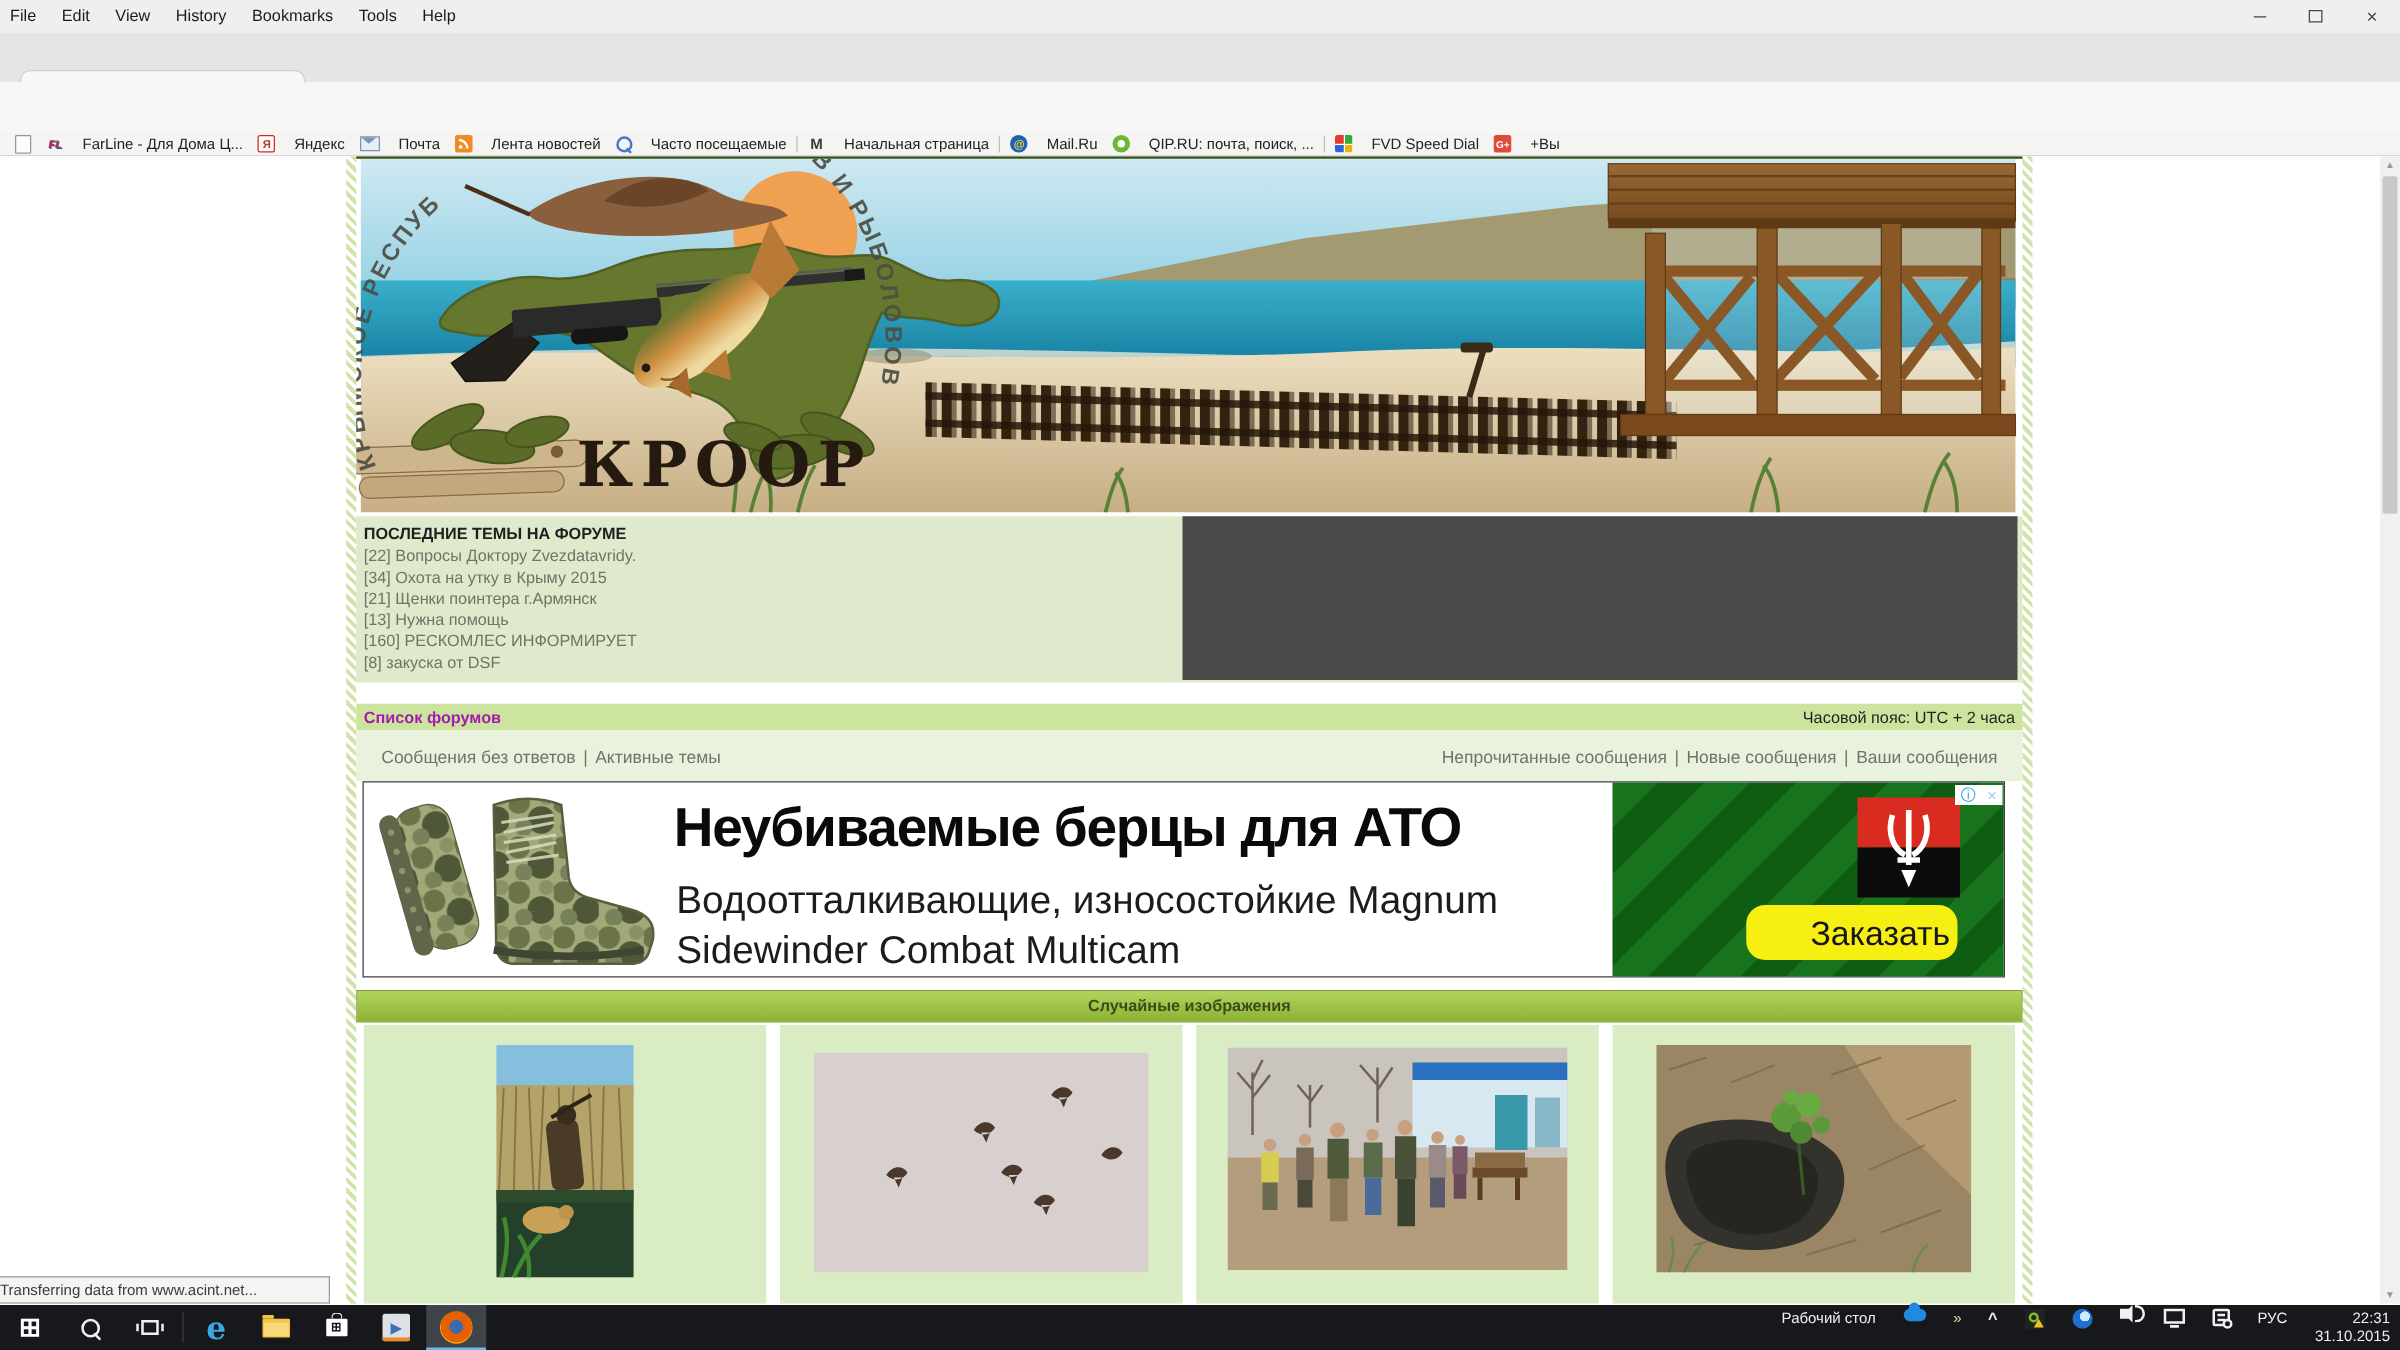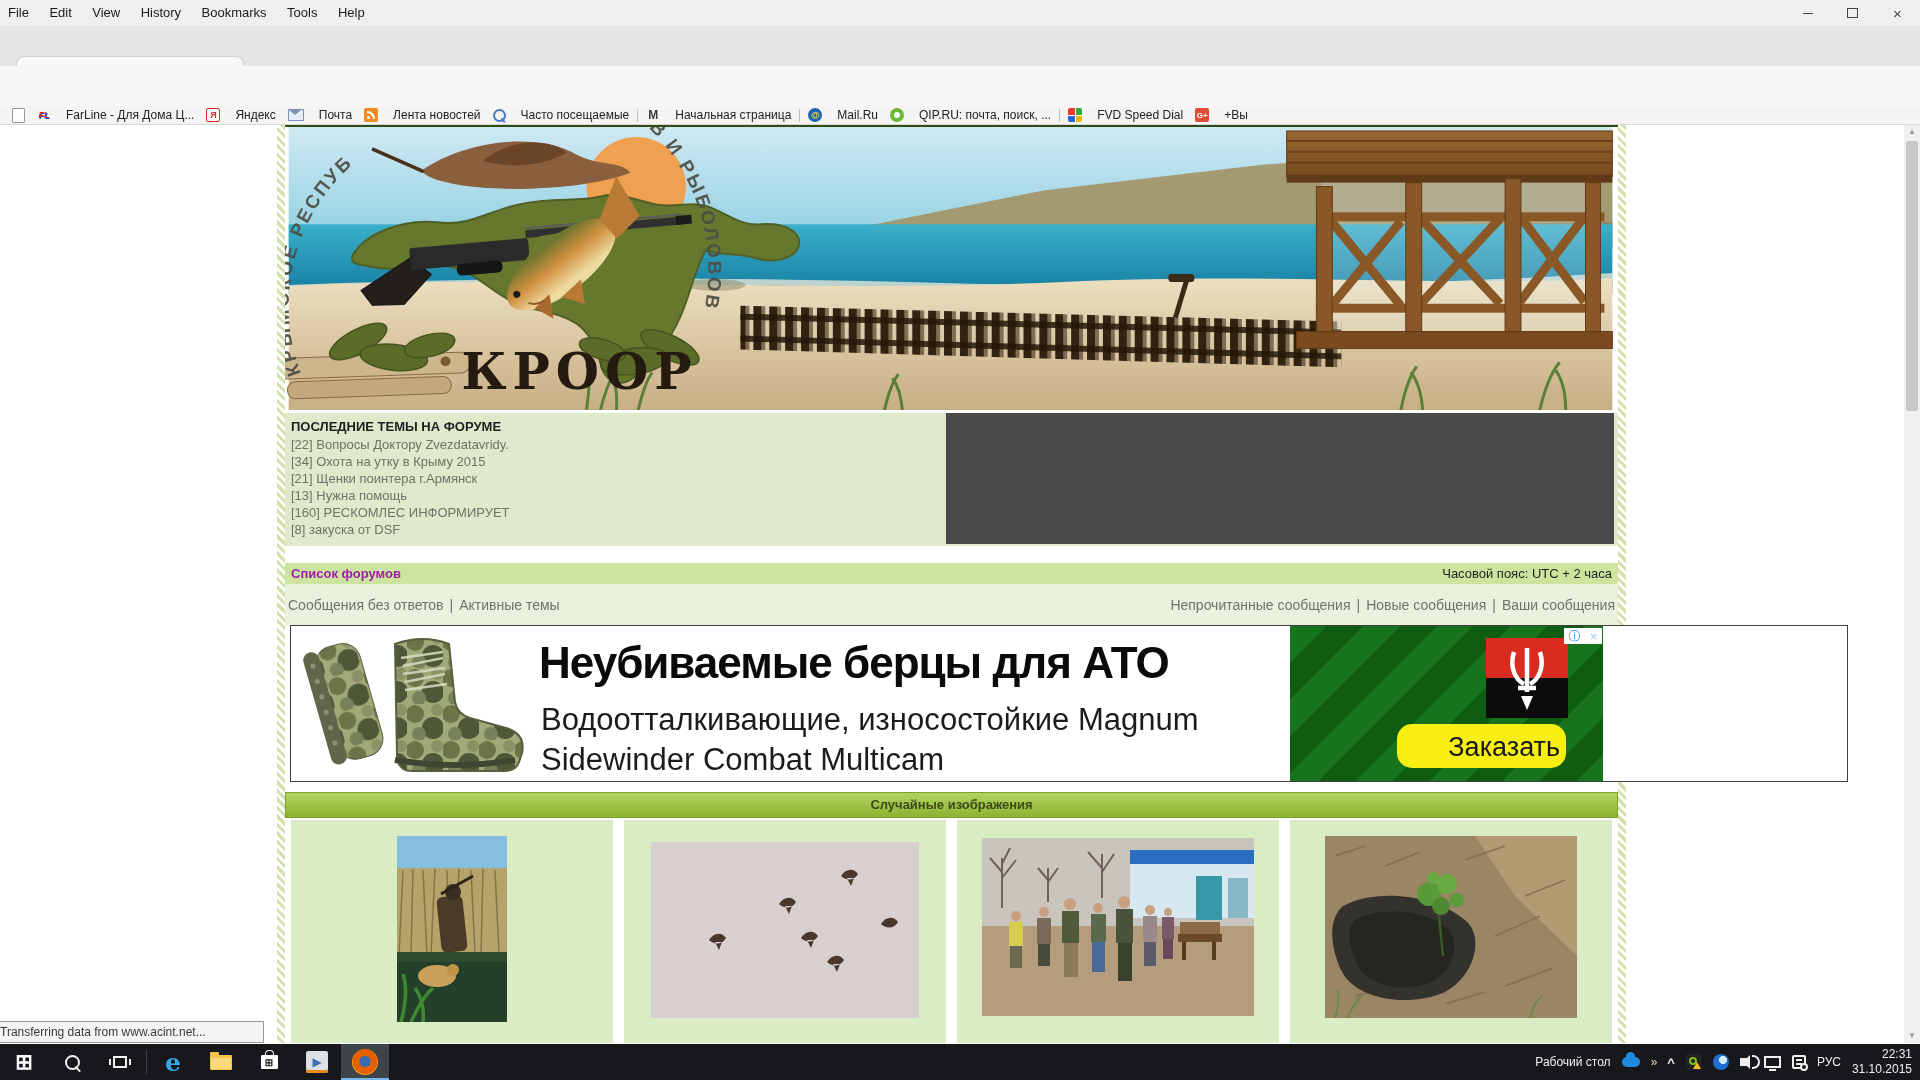--- a/index.html
+++ b/index.html
@@ -102,23 +102,23 @@
   .stripe{top:0;width:8px;height:918px;background:repeating-linear-gradient(45deg,#fff 0 3px,#cfe3ab 3px 6px)}
   #content{left:285px;top:0;width:1333px;height:918px}
   .banner{left:0;top:0;width:1333px;height:285px;border-top:2px solid #2f4d12;box-sizing:border-box}
   .latest{left:0;top:288px;width:1333px;height:133px;background:#dfe9cc}
   .latest-title{left:6px;top:6px;font-size:13px;font-weight:bold;color:#1f1f1f}
   .topic{left:6px;font-size:13px;color:#6e7466;white-space:nowrap}
   .darkbox{left:661px;top:0;width:668px;height:131px;background:#4a4a4a}
   .forumbar{left:0;top:438px;width:1333px;height:21px;background:#cde49e;display:flex;align-items:center;box-sizing:border-box;padding:0 6px}
   .forumbar .l{font-size:13px;font-weight:bold;color:#a21caf}
   .forumbar .r{margin-left:auto;font-size:13px;color:#1f1f1f}
-  .linksrow{left:0;top:459px;width:1333px;height:41px;background:#e9f2dc;display:flex;align-items:center;box-sizing:border-box;padding:0 3px;font-size:14px;color:#6e746a}
+  .linksrow{left:0;top:459px;width:1333px;height:41px;background:#e9f2dc;display:flex;align-items:center;box-sizing:border-box;padding:0 20px;font-size:14px;color:#6e746a}
   .linksrow .r{margin-left:auto}
-  .ad{left:5px;top:500px;width:1558px;height:157px;background:#fff;border:1px solid #3f3f3f;box-sizing:border-box}
+  .ad{left:5px;top:500px;width:1314px;height:157px;background:#fff;border:1px solid #3f3f3f;box-sizing:border-box}
   .ad-headline{left:248px;top:12px;font-size:44px;font-weight:bold;color:#0a0a0a;letter-spacing:-1px}
   .ad-subline{left:250px;top:74px;width:760px;font-size:31px;color:#1c1c1c;line-height:40px}
   .ad-green{left:999px;top:0;width:313px;height:155px;background:repeating-linear-gradient(135deg,#17741c 0 26px,#0f5c13 26px 52px)}
   .ad-flag{left:196px;top:12px;width:82px;height:80px}
   .ad-flag .red{left:0;top:0;width:82px;height:40px;background:#d92b1f}
   .ad-flag .blk{left:0;top:40px;width:82px;height:40px;background:#0c0c0c}
   .ad-btn{left:107px;top:98px;width:169px;height:44px;background:#f6ef11;border:none;border-radius:15px;
           font-size:27px;color:#16161e;font-family:"Liberation Sans",sans-serif;line-height:44px;text-align:right}
   .adchoices{left:274px;top:2px;width:38px;height:16px;background:#fff;display:flex;align-items:center;justify-content:space-around;font-size:12px}
   .adchoices .i{color:#2196d8}
@@ -146,21 +146,21 @@
   .tview-ic:before{content:"";position:absolute;left:-6px;top:1px;width:2px;height:6px;background:#f0f0f0}
   .tview-ic:after{content:"";position:absolute;right:-6px;top:1px;width:2px;height:6px;background:#f0f0f0}
   .edge-ic{color:#38a9e4;font-size:25px;font-weight:bold;font-family:"DejaVu Serif",serif}
   .folder-ic{width:22px;height:15px;background:#f4c343;border-radius:1px;position:relative}
   .folder-ic:before{content:"";position:absolute;left:0;top:-3px;width:9px;height:3px;background:#f4c343;border-radius:1px 1px 0 0}
   .folder-ic:after{content:"";position:absolute;left:1px;top:3px;width:20px;height:11px;background:#f8d878;border-radius:1px}
   .store-ic{width:17px;height:14px;background:#fff;border-radius:1px;position:relative;display:flex;align-items:center;justify-content:center;color:#16181c;font-size:10px;font-weight:bold}
   .store-ic:before{content:"";position:absolute;top:-5px;left:4px;width:9px;height:5px;border:1.5px solid #fff;border-bottom:none;border-radius:4px 4px 0 0;box-sizing:border-box}
   .media-ic{width:22px;height:22px;background:#dde0e6;border-radius:2px;display:flex;align-items:center;justify-content:center;color:#3f6fb5;font-size:12px;box-shadow:inset 0 -3px 0 #e88a1e}
   .ff-ic{width:26px;height:26px;border-radius:50%;background:radial-gradient(circle at 50% 48%,#3a6ab0 0 29%,#e66000 30% 66%,#ffa40a 67% 100%)}
-  .tright{margin-left:auto;display:flex;align-items:center;gap:11px;padding-right:8px;color:#f0f0f0;font-size:12px}
+  .tright{margin-left:auto;display:flex;gap:22px;padding-right:8px;color:#f0f0f0;font-size:12px}
   .cloud-ic{width:18px;height:10px;background:#1f8ae0;border-radius:6px;position:relative}
   .cloud-ic:before{content:"";position:absolute;left:4px;top:-5px;width:9px;height:9px;background:#1f8ae0;border-radius:50%}
   .chevs{color:#e8d8a8;font-size:12px;letter-spacing:-1px}
   .caret{font-weight:bold;font-size:13px}
   .nv-ic{width:16px;height:16px;background:#222;position:relative}
   .nv-ic:before{content:"";position:absolute;left:3px;top:3px;width:8px;height:8px;border:2px solid #7ac020;border-radius:50%;box-sizing:border-box}
   .nv-ic:after{content:"";position:absolute;right:1px;bottom:1px;width:0;height:0;border-left:4px solid transparent;border-right:4px solid transparent;border-bottom:7px solid #f0c020}
   .blue-ic{width:16px;height:16px;border-radius:50%;background:radial-gradient(circle at 62% 38%,#cfeaff 0 28%,#1f6fd0 29%)}
   .spk-ic{width:7px;height:8px;background:#f0f0f0;position:relative;margin-right:6px}
   .spk-ic:before{content:"";position:absolute;left:3px;top:-3px;border:7px solid transparent;border-right:7px solid #f0f0f0;border-left:none}

